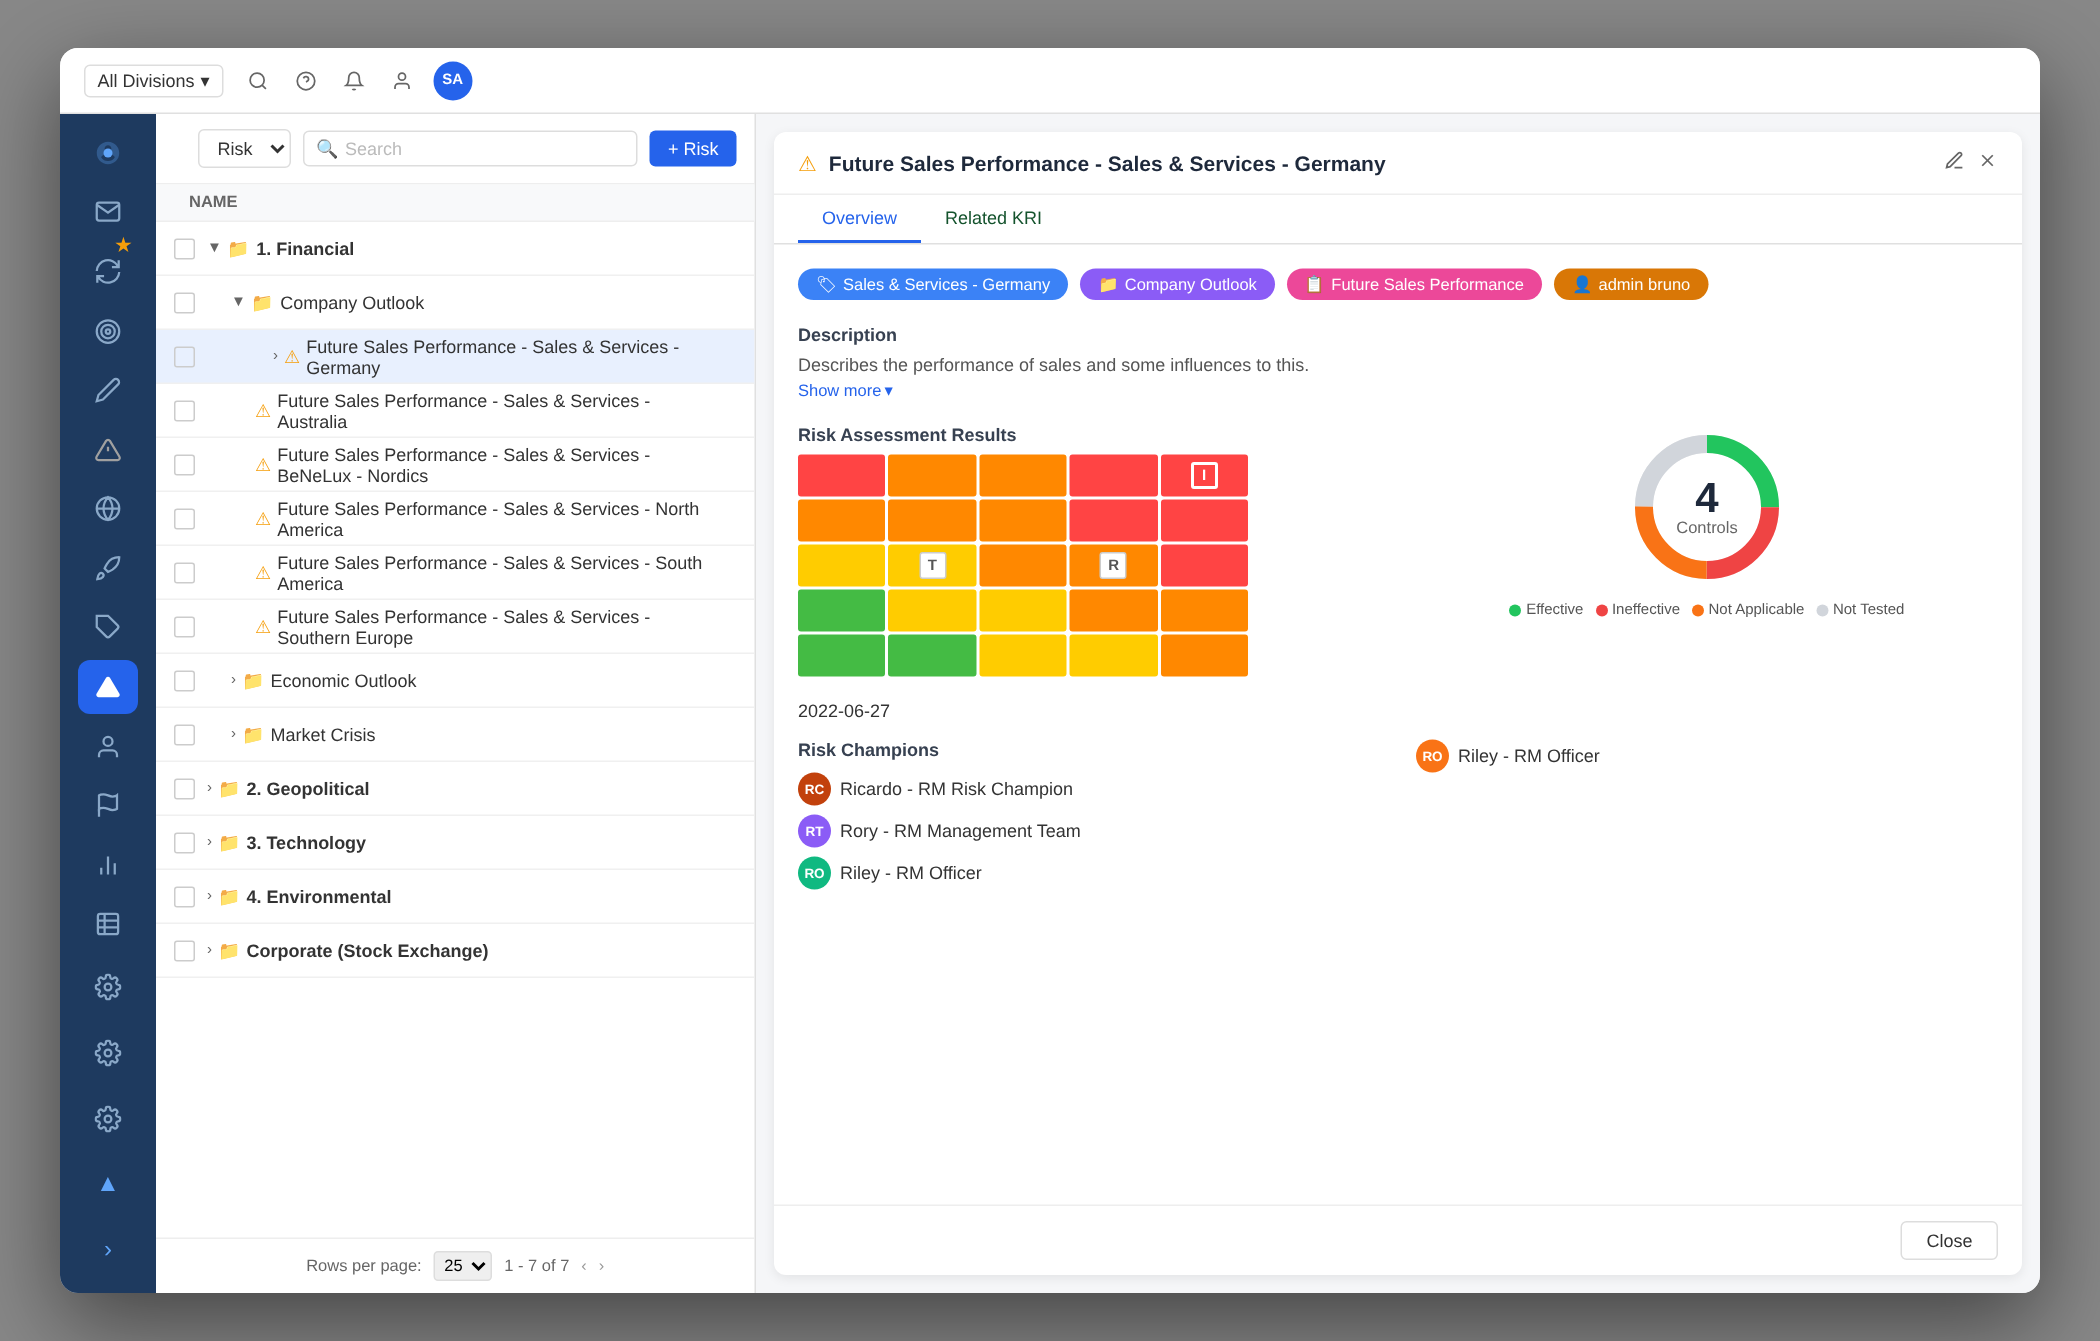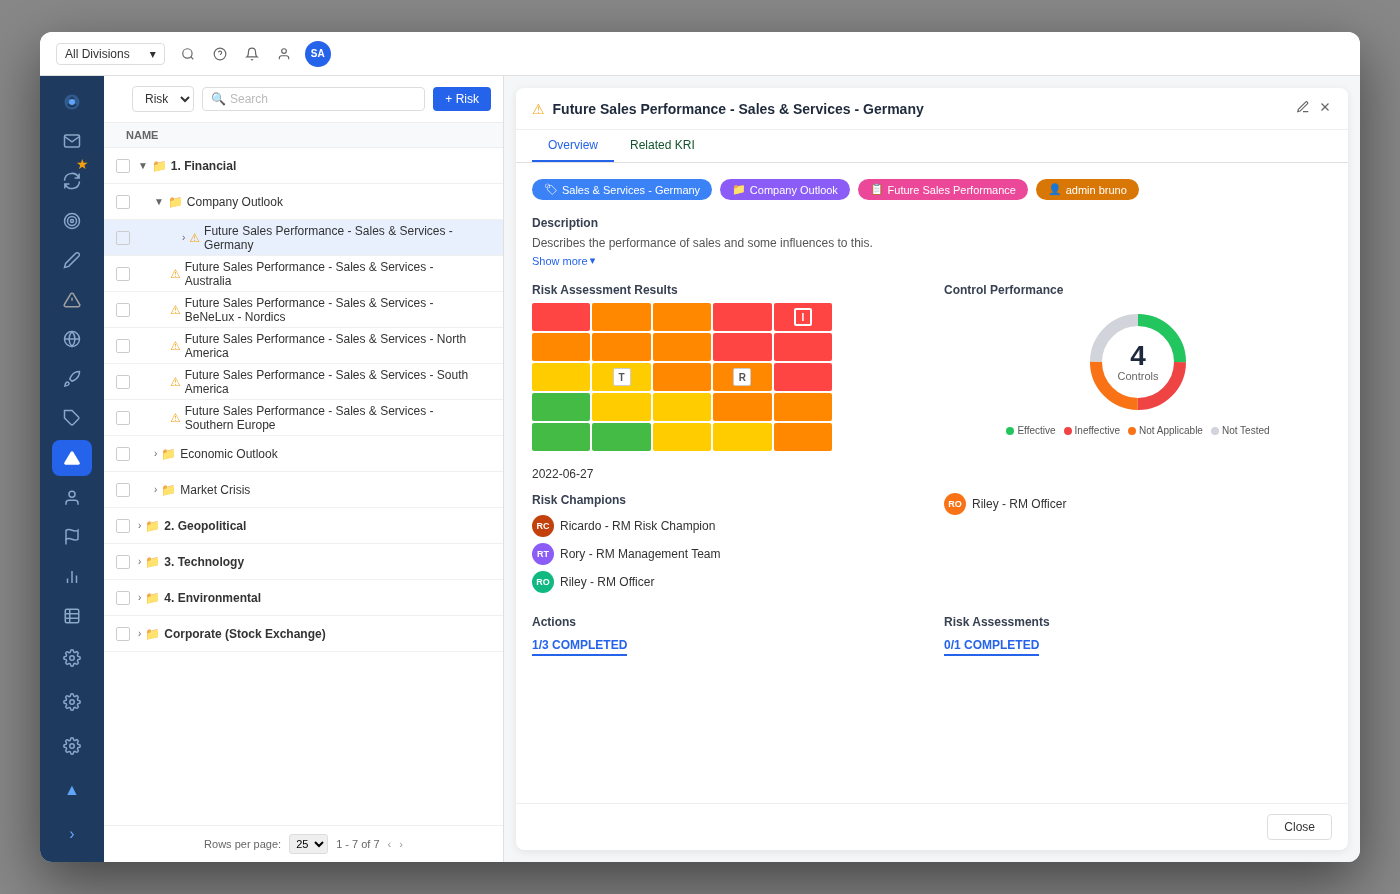--- a/index.html
+++ b/index.html
@@ -6,21 +6,21 @@
     body { background: #888; display: flex; justify-content: center; align-items: center; min-height: 100vh; font-family: -apple-system, BlinkMacSystemFont, 'Segoe UI', sans-serif; }
     
     .screen { width: 1320px; height: 830px; background: #e8e8e8; border-radius: 12px; overflow: hidden; box-shadow: 0 20px 60px rgba(0,0,0,0.5); display: flex; flex-direction: column; }
     
     
     .topbar { height: 44px; background: #fff; display: flex; align-items: center; padding: 0 16px; border-bottom: 1px solid #e0e0e0; flex-shrink: 0; }
     .topbar-left { display: flex; align-items: center; gap: 8px; flex: 1; }
     .app-logo { width: 28px; height: 28px; background: #2563eb; border-radius: 50%; display: flex; align-items: center; justify-content: center; color: white; font-size: 14px; font-weight: bold; }
     .breadcrumb { font-size: 12px; color: #666; }
     .topbar-right { display: flex; align-items: center; gap: 12px; }
-    .division-select { font-size: 12px; color: #333; border: 1px solid #ddd; border-radius: 4px; padding: 3px 8px; cursor: pointer; display: flex; align-items: flex-start; gap: 20px; }
+    .division-select { font-size: 12px; color: #333; border: 1px solid #ddd; border-radius: 4px; padding: 3px 8px; cursor: pointer; display: flex; align-items: flex-start; gap: 4px; }
     .topbar-icons { display: flex; gap: 10px; align-items: center; }
     .topbar-icon { width: 22px; height: 22px; color: #666; cursor: pointer; display: flex; align-items: center; justify-content: center; font-size: 14px; }
     .avatar { width: 26px; height: 26px; background: #2563eb; border-radius: 50%; color: white; font-size: 10px; display: flex; align-items: center; justify-content: center; font-weight: bold; }
 
     
     .main { display: flex; flex: 1; overflow: hidden; }
 
     
     .sidebar-nav { width: 64px; background: #1e3a5f; display: flex; flex-direction: column; align-items: center; padding: 8px 0; gap: 4px; flex-shrink: 0; }
     .nav-item { width: 40px; height: 40px; display: flex; align-items: center; justify-content: center; border-radius: 8px; cursor: pointer; color: #8aa8c8; font-size: 16px; }
@@ -524,21 +524,20 @@
 
                 <div style="background:#44bb44;height:28px;border-radius:2px;"></div>
                 <div style="background:#44bb44;height:28px;border-radius:2px;"></div>
                 <div style="background:#ffcc00;height:28px;border-radius:2px;"></div>
                 <div style="background:#ffcc00;height:28px;border-radius:2px;"></div>
                 <div style="background:#ff8800;height:28px;border-radius:2px;"></div>
               </div>
             </div>
 
             <div>
-              <div class="section-label" style="margin-bottom:10px;">Control Performance</div>
               <div class="donut-container">
                 <div class="donut-wrap">
                   <svg width="110" height="110" viewBox="0 0 110 110">
 
                     <circle cx="55" cy="55" r="42" fill="none" stroke="#f0f0f0" stroke-width="12"></circle>
 
                     <circle cx="55" cy="55" r="42" fill="none" stroke="#22c55e" stroke-width="12" stroke-dasharray="66 198" stroke-dashoffset="0" transform="rotate(-90 55 55)"></circle>
 
                     <circle cx="55" cy="55" r="42" fill="none" stroke="#ef4444" stroke-width="12" stroke-dasharray="66 198" stroke-dashoffset="-66" transform="rotate(-90 55 55)"></circle>
 
@@ -594,30 +593,20 @@
               </div>
             </div>
             <div>
               <div class="champion-item">
                 <div class="champ-avatar" style="background:#f97316;">RO</div>
                 <span class="champ-name">Riley - RM Officer</span>
               </div>
             </div>
           </div>
 
-          <div class="two-col">
-            <div>
-              <div class="section-label" style="margin-bottom:6px;">Actions</div>
-              <a class="action-link">1/3 COMPLETED</a>
-            </div>
-            <div>
-              <div class="section-label" style="margin-bottom:6px;">Risk Assessments</div>
-              <a class="action-link">0/1 COMPLETED</a>
-            </div>
-          </div>
 
         </div>
 
         <div class="bottom-bar">
           <button class="close-btn">Close</button>
         </div>
       </div>
     </div>
   </div>
 </div>

